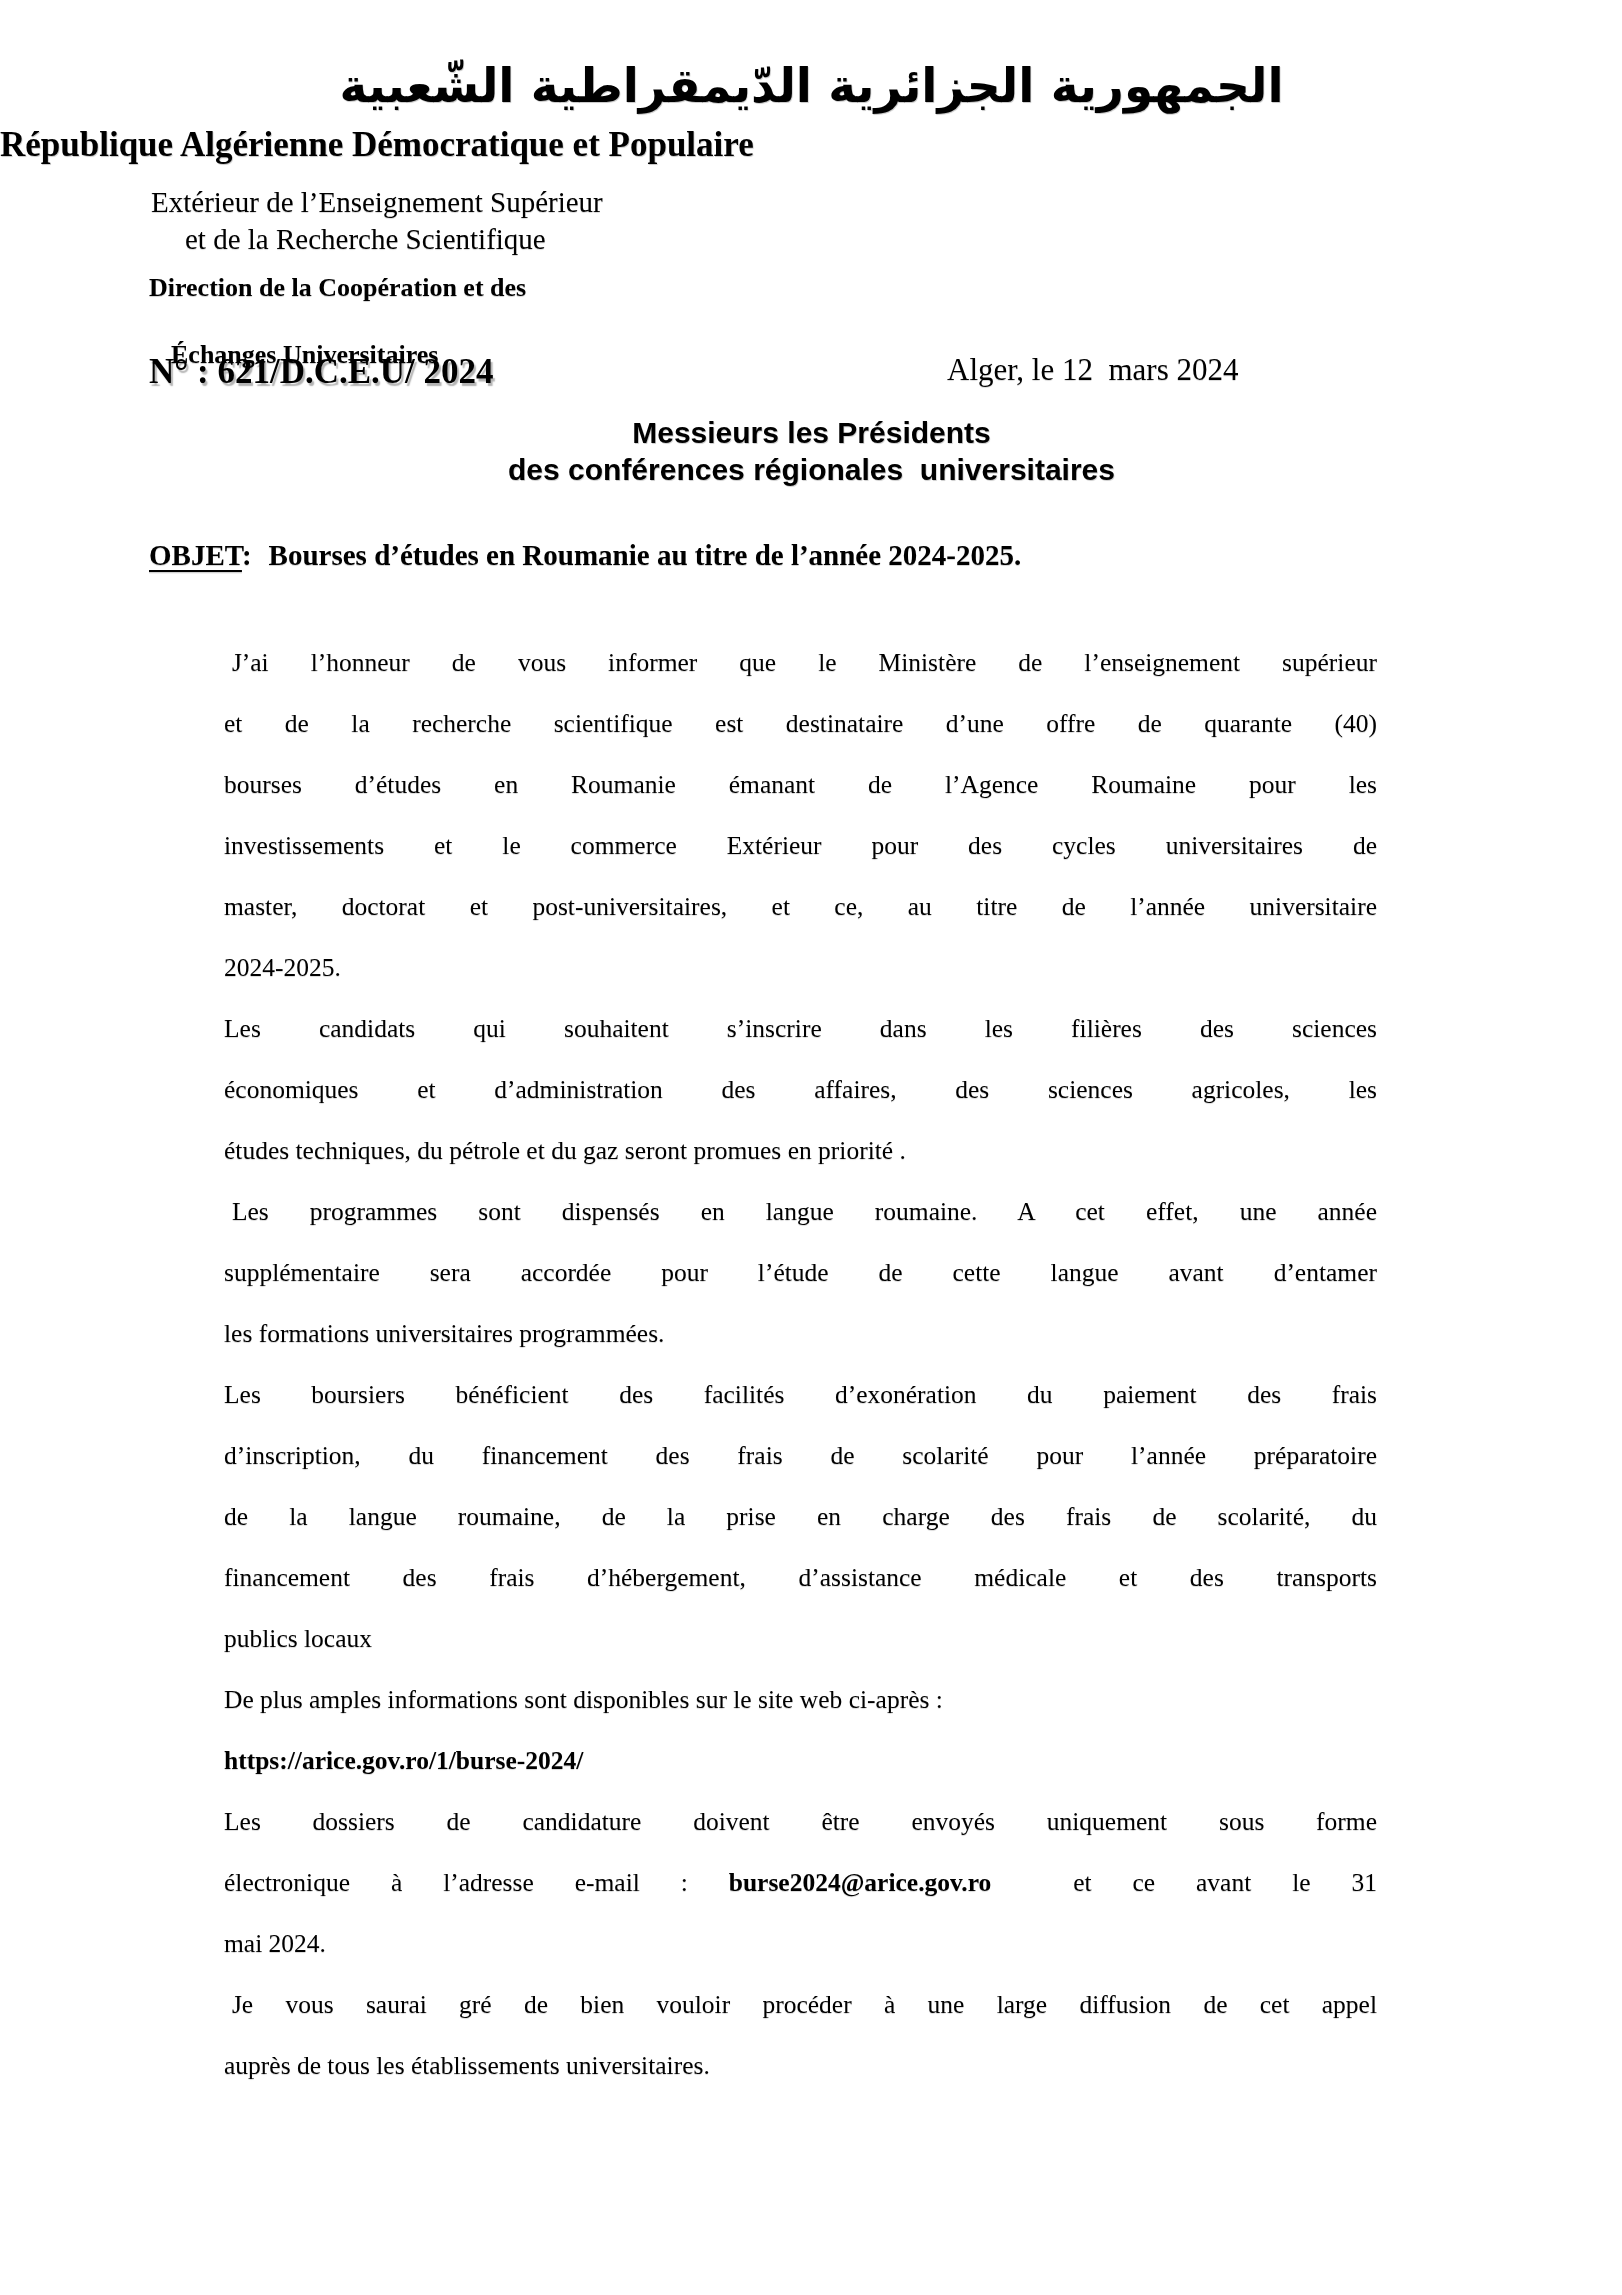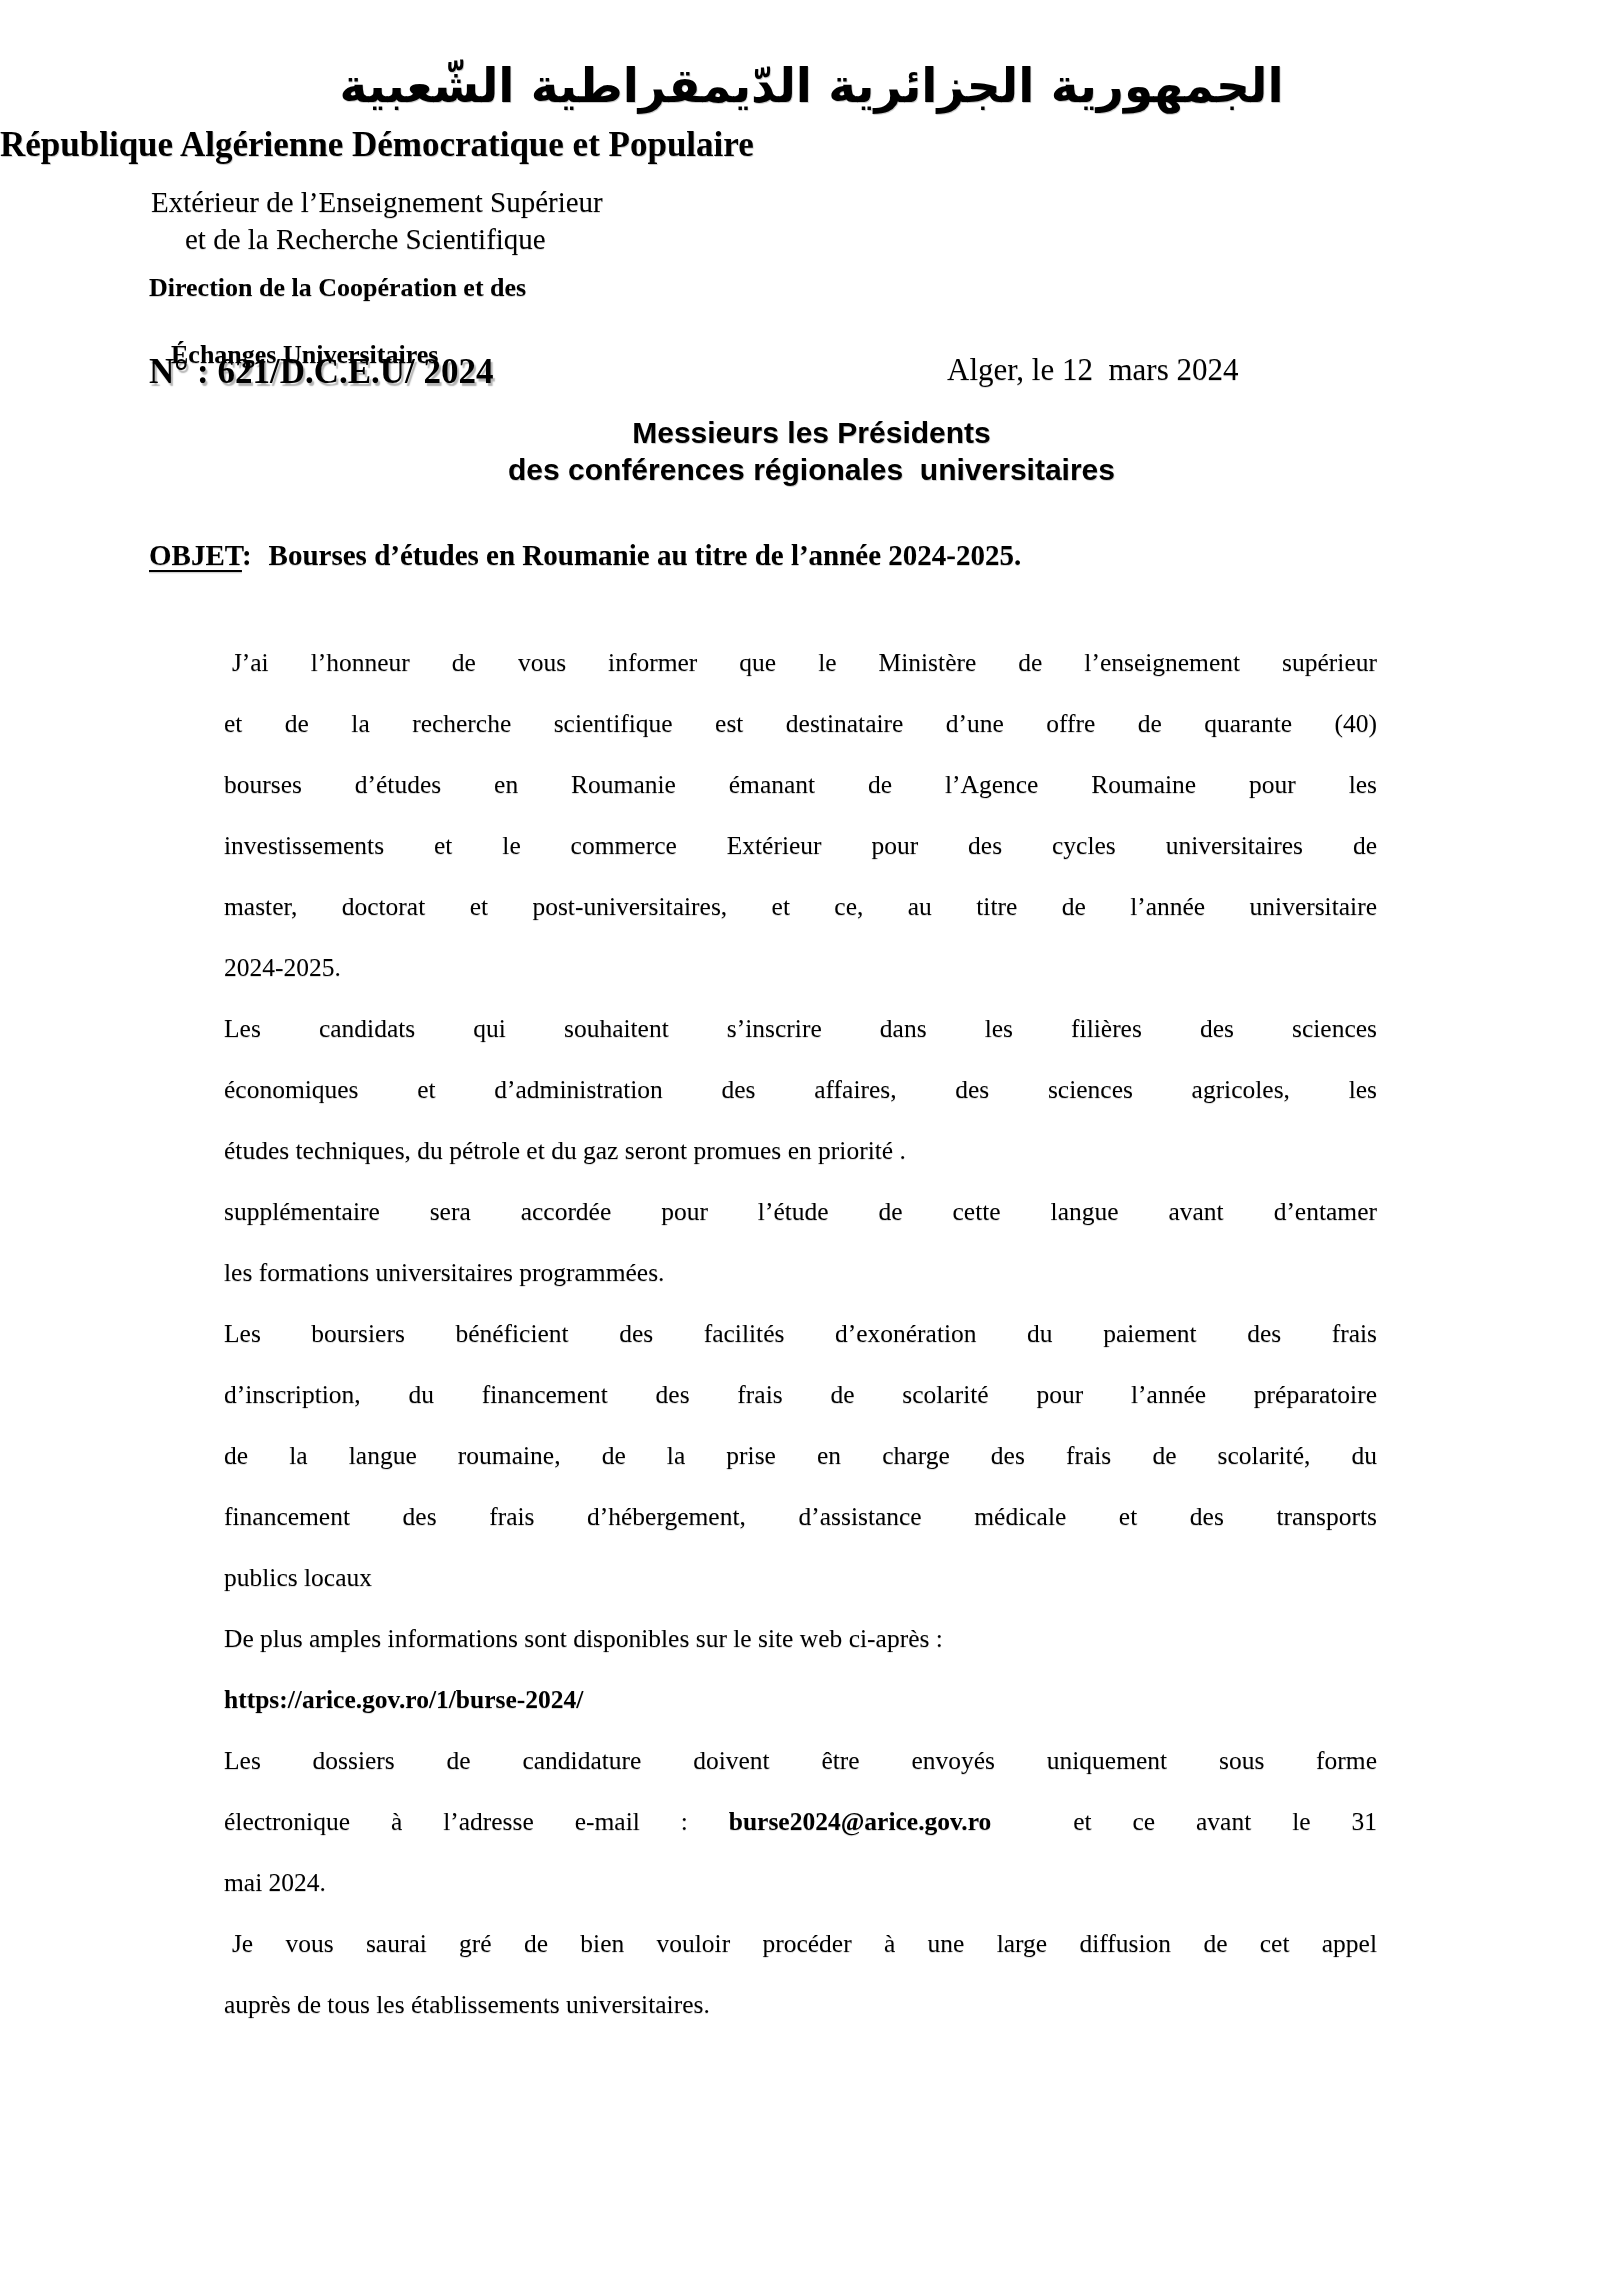--- a/index.html
+++ b/index.html
@@ -137,20 +137,21 @@
   <div class="abs letter-body">
     <div class="line j ind">J’ai l’honneur de vous informer que le Ministère de l’enseignement supérieur</div>
     <div class="line j">et de la recherche scientifique est destinataire d’une offre de quarante (40)</div>
     <div class="line j">bourses d’études en Roumanie émanant de l’Agence Roumaine pour les</div>
     <div class="line j">investissements et le commerce Extérieur pour des cycles universitaires de</div>
     <div class="line j">master, doctorat et post-universitaires, et ce, au titre de l’année universitaire</div>
     <div class="line">2024-2025.</div>
     <div class="line j">Les candidats qui souhaitent s’inscrire dans les filières des sciences</div>
     <div class="line j">économiques et d’administration des affaires, des sciences agricoles, les</div>
     <div class="line">études techniques, du pétrole et du gaz seront promues en priorité&nbsp;.</div>
+    <div class="line j ind">Les programmes sont dispensés en langue roumaine. A cet effet, une année</div>
     <div class="line j">supplémentaire sera accordée pour l’étude de cette langue avant d’entamer</div>
     <div class="line">les formations universitaires programmées.</div>
     <div class="line j">Les boursiers bénéficient des facilités d’exonération du paiement des frais</div>
     <div class="line j">d’inscription, du financement des frais de scolarité pour l’année préparatoire</div>
     <div class="line j">de la langue roumaine, de la prise en charge des frais de scolarité, du</div>
     <div class="line j">financement des frais d’hébergement, d’assistance médicale et des transports</div>
     <div class="line">publics locaux</div>
     <div class="line">De plus amples informations sont disponibles sur le site web ci-après&nbsp;:</div>
     <div class="line b">https://arice.gov.ro/1/burse-2024/</div>
     <div class="line j">Les dossiers de candidature doivent être envoyés uniquement sous forme</div>

